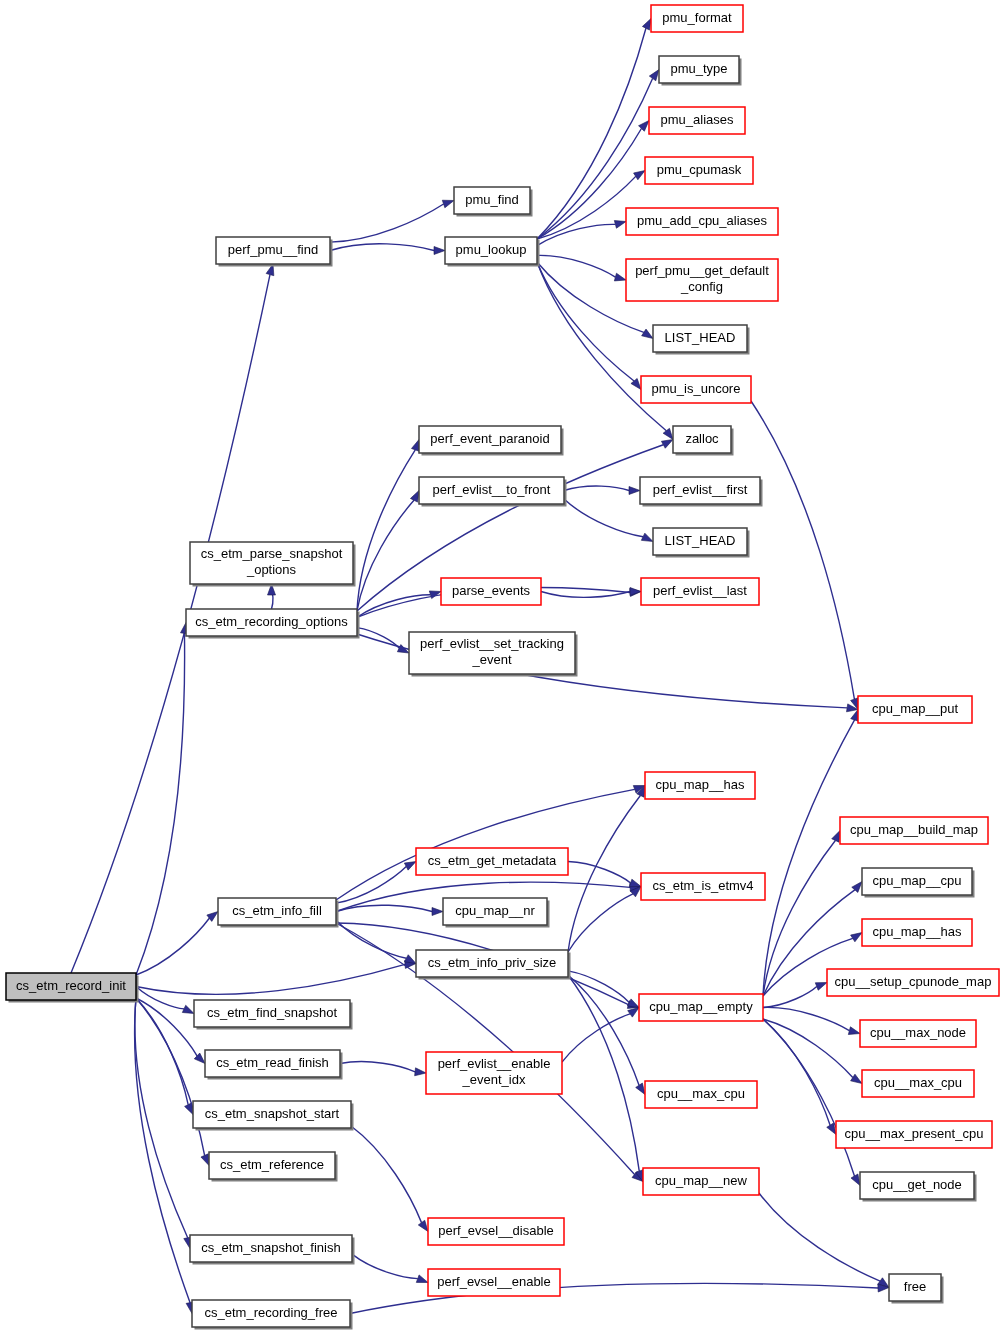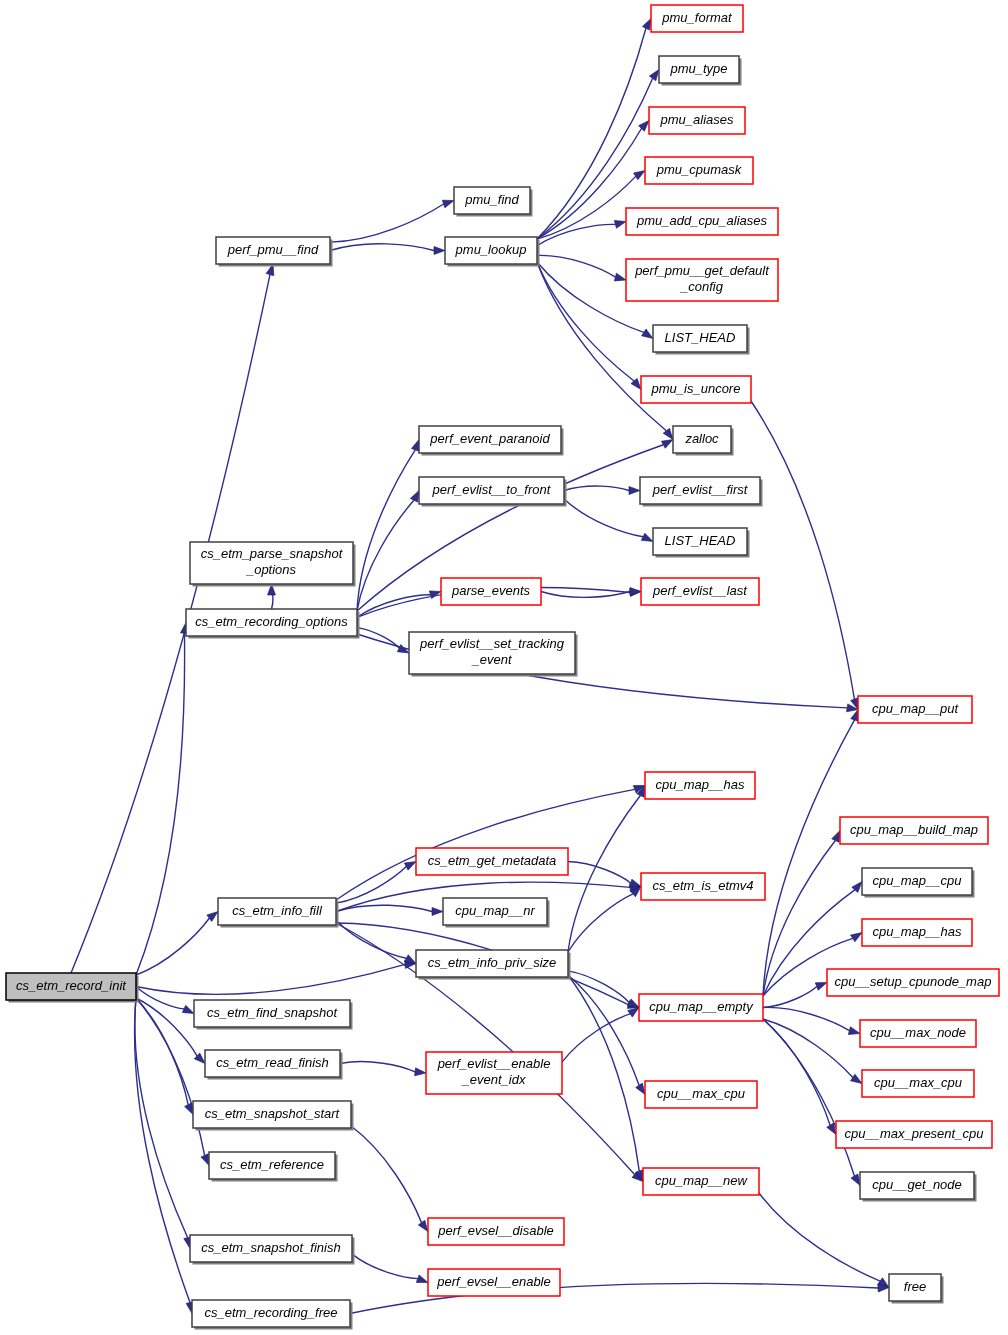--- a/index.html
+++ b/index.html
@@ -9,21 +9,20 @@
   }
   body {
     font-family: "Liberation Sans", sans-serif;
   }
   #graph-root {
     position: relative;
     width: 1008px;
     height: 1335px;
     background: #ffffff;
     overflow: hidden;
-    font-style: italic;
   }
   svg.graph-canvas {
     position: absolute;
     left: 0;
     top: 0;
     width: 1008px;
     height: 1335px;
   }
   .edge-path {
     fill: none;

